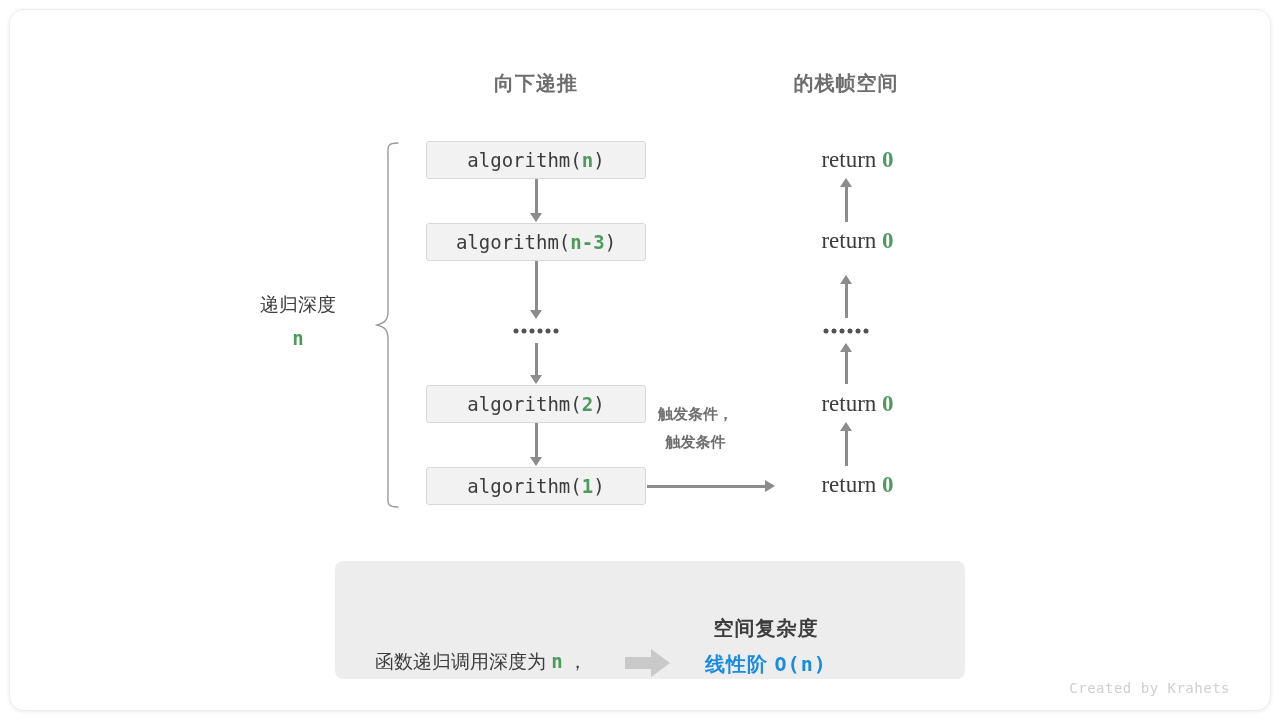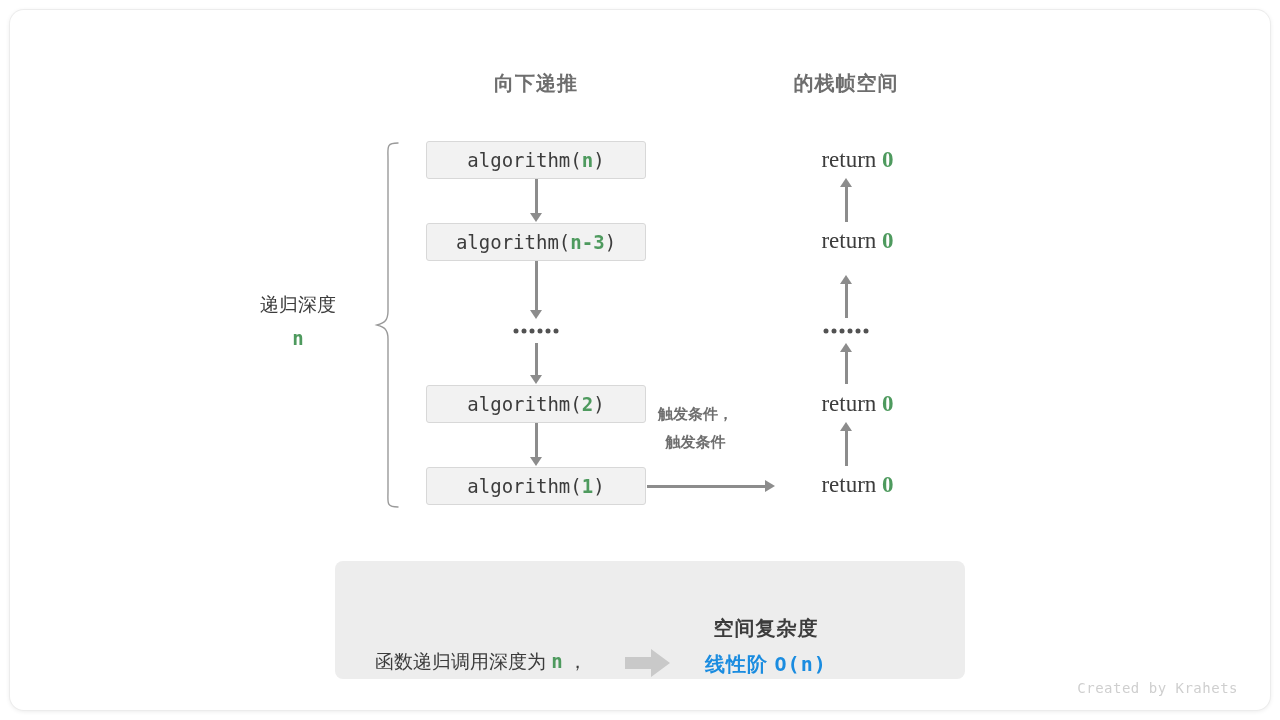--- a/index.html
+++ b/index.html
@@ -210,21 +210,21 @@
     color: #1a8ce0;
     letter-spacing: 1px;
   }
   #summary-right .value .mono {
     font-family: "DejaVu Sans Mono", "Liberation Mono", monospace;
   }
 
   
   #footer {
     position: absolute;
-    right: 32px;
+    right: 40px;
     bottom: 14px;
     font-family: "DejaVu Sans Mono", "Liberation Mono", monospace;
     font-size: 14px;
     color: #cfcfcf;
     letter-spacing: 0.5px;
   }
 </style>
 </head>
 <body>
 

